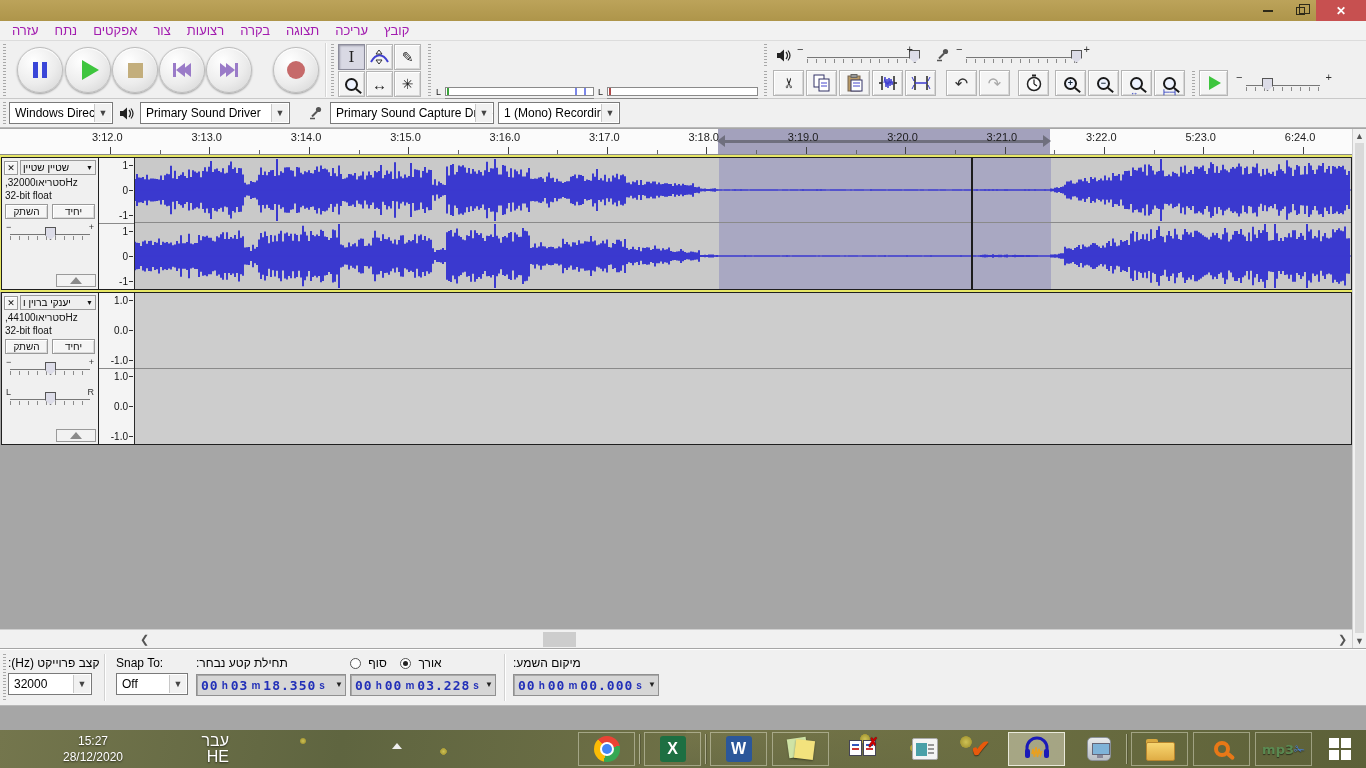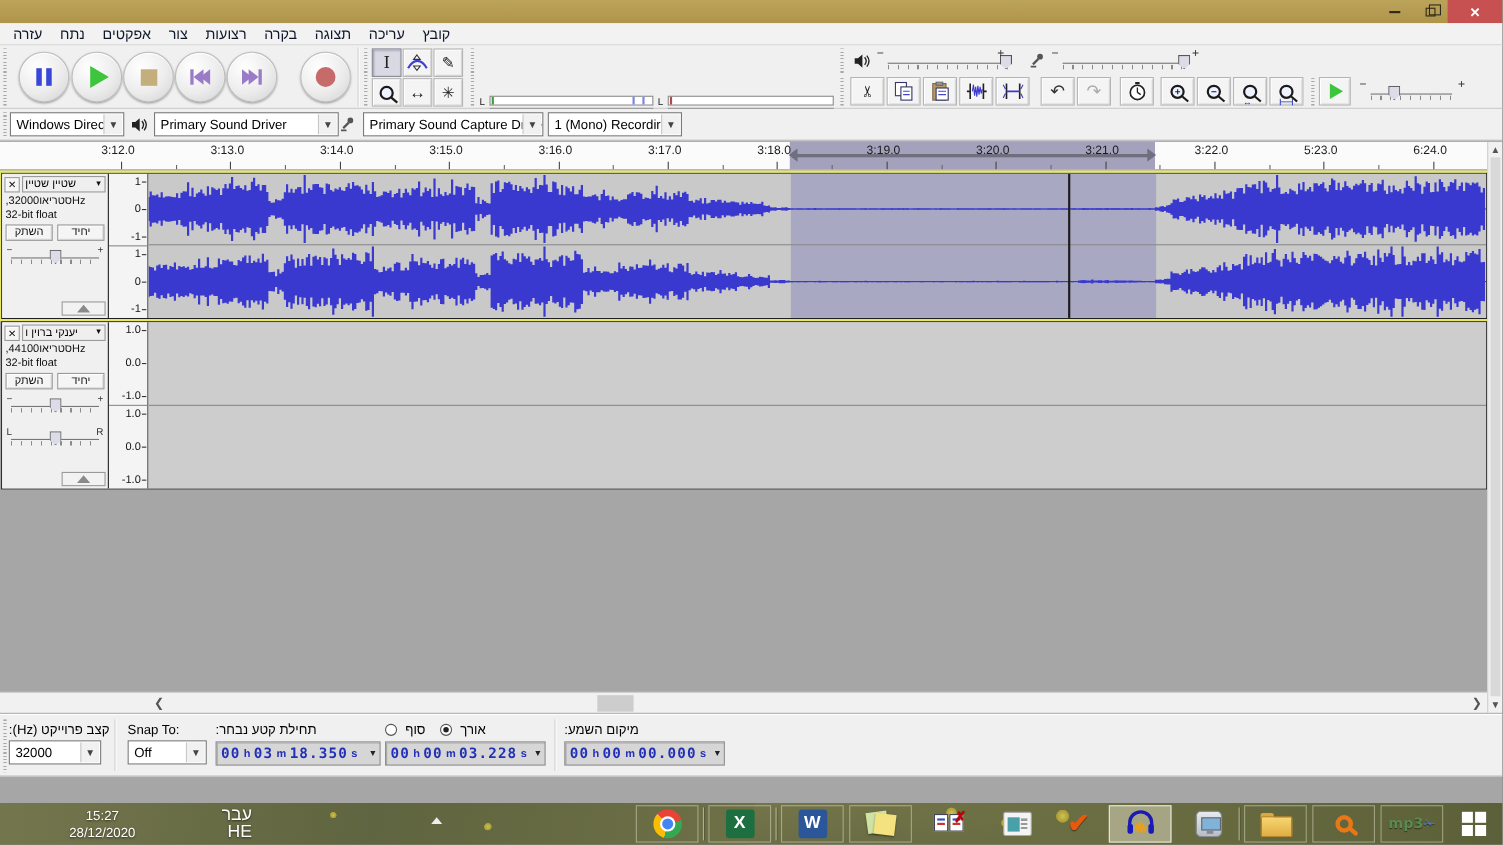--- a/index.html
+++ b/index.html
@@ -13,21 +13,21 @@
 .capbtn{position:absolute;top:0;height:21px;display:flex;align-items:center;justify-content:center;color:#2e2a18;font-size:12px}
 #btn-min{left:1252px;width:32px}
 #btn-restore{left:1284px;width:32px}
 #btn-close{left:1316px;width:50px;background:#c75050;color:#fff;font-weight:bold}
 .restore-glyph{width:9px;height:8px;border:1px solid #2e2a18;position:relative;background:transparent}
 .restore-glyph::before{content:"";position:absolute;left:2px;top:-4px;width:9px;height:8px;border:1px solid #2e2a18}
 .min-glyph{width:10px;height:2px;background:#2e2a18}
 
 
 #menubar{left:0;top:21px;width:1366px;height:20px;background:#f2f2f2;border-bottom:1px solid #dcdcdc;display:flex;align-items:center;padding-left:4px}
-.menu-item{padding:2px 8px;font-size:13px;color:#0f172a;cursor:default}
+.menu-item{padding:2px 8px;font-size:13px;color:#a21caf;cursor:default}
 
 
 #toolzone{left:0;top:41px;width:1366px;height:58px;background:#f0f0f0;border-bottom:1px solid #c9c9c9}
 .grip{position:absolute;width:3px;background:repeating-linear-gradient(to bottom,#a8a8a8 0 1px,transparent 1px 3px)}
 .vsep{position:absolute;width:2px;border-left:1px solid #d5d5d5;border-right:1px solid #fdfdfd}
 .roundbtn{position:absolute;width:46px;height:46px;border-radius:50%;background:radial-gradient(circle at 35% 30%,#ffffff,#ececec 55%,#d2d2d2);box-shadow:0 1px 2px rgba(0,0,0,.35),inset 0 1px 1px #fff;border:1px solid #bdbdbd;display:flex;align-items:center;justify-content:center}
 .tb-sq{position:absolute;width:27px;height:26px;background:#f4f4f4;border:1px solid #b5b5b5;box-shadow:inset 1px 1px 0 #fff,inset -1px -1px 0 #d6d6d6;display:flex;align-items:center;justify-content:center;font-size:13px;color:#222}
 .tb-sq.pressed{background:#d9d9e4;box-shadow:inset 1px 1px 2px #9a9aa8;border-color:#8b8b9a}
 .tb-wide{width:31px}
 
@@ -428,21 +428,21 @@
   <div id="devicebar" class="abs">
     <div class="grip" style="left:3px;top:3px;height:22px"></div>
     <div class="combo" style="left:9px;width:104px">
         <span>Windows DirectS</span>
         <span class="arr">▼</span>
       </div>
     <svg class="isvg abs" style="left:119px;top:8px" width="15" height="13" viewBox="0 0 15 13">
         <path d="M1,4 h3 l4,-3.5 v12 l-4,-3.5 h-3 z" fill="#222"></path>
         <path d="M10,3 q3,3.5 0,7 M12,1.5 q4,5 0,10" stroke="#222" fill="none" stroke-width="1.2"></path>
       </svg>
-    <div class="combo" style="left:140px;width:168px">
+    <div class="combo" style="left:140px;width:150px">
         <span>Primary Sound Driver</span>
         <span class="arr">▼</span>
       </div>
     <svg class="isvg abs" style="left:309px;top:7px" width="14" height="14" viewBox="0 0 14 14">
         <circle cx="9.5" cy="3.5" r="2.6" fill="#555"></circle>
         <path d="M8,5.5 L3,10.5" stroke="#555" stroke-width="2"></path>
         <path d="M1,12.5 h5" stroke="#555" stroke-width="1.5"></path>
       </svg>
     <div class="combo" style="left:330px;width:164px">
         <span>Primary Sound Capture Driver</span>

